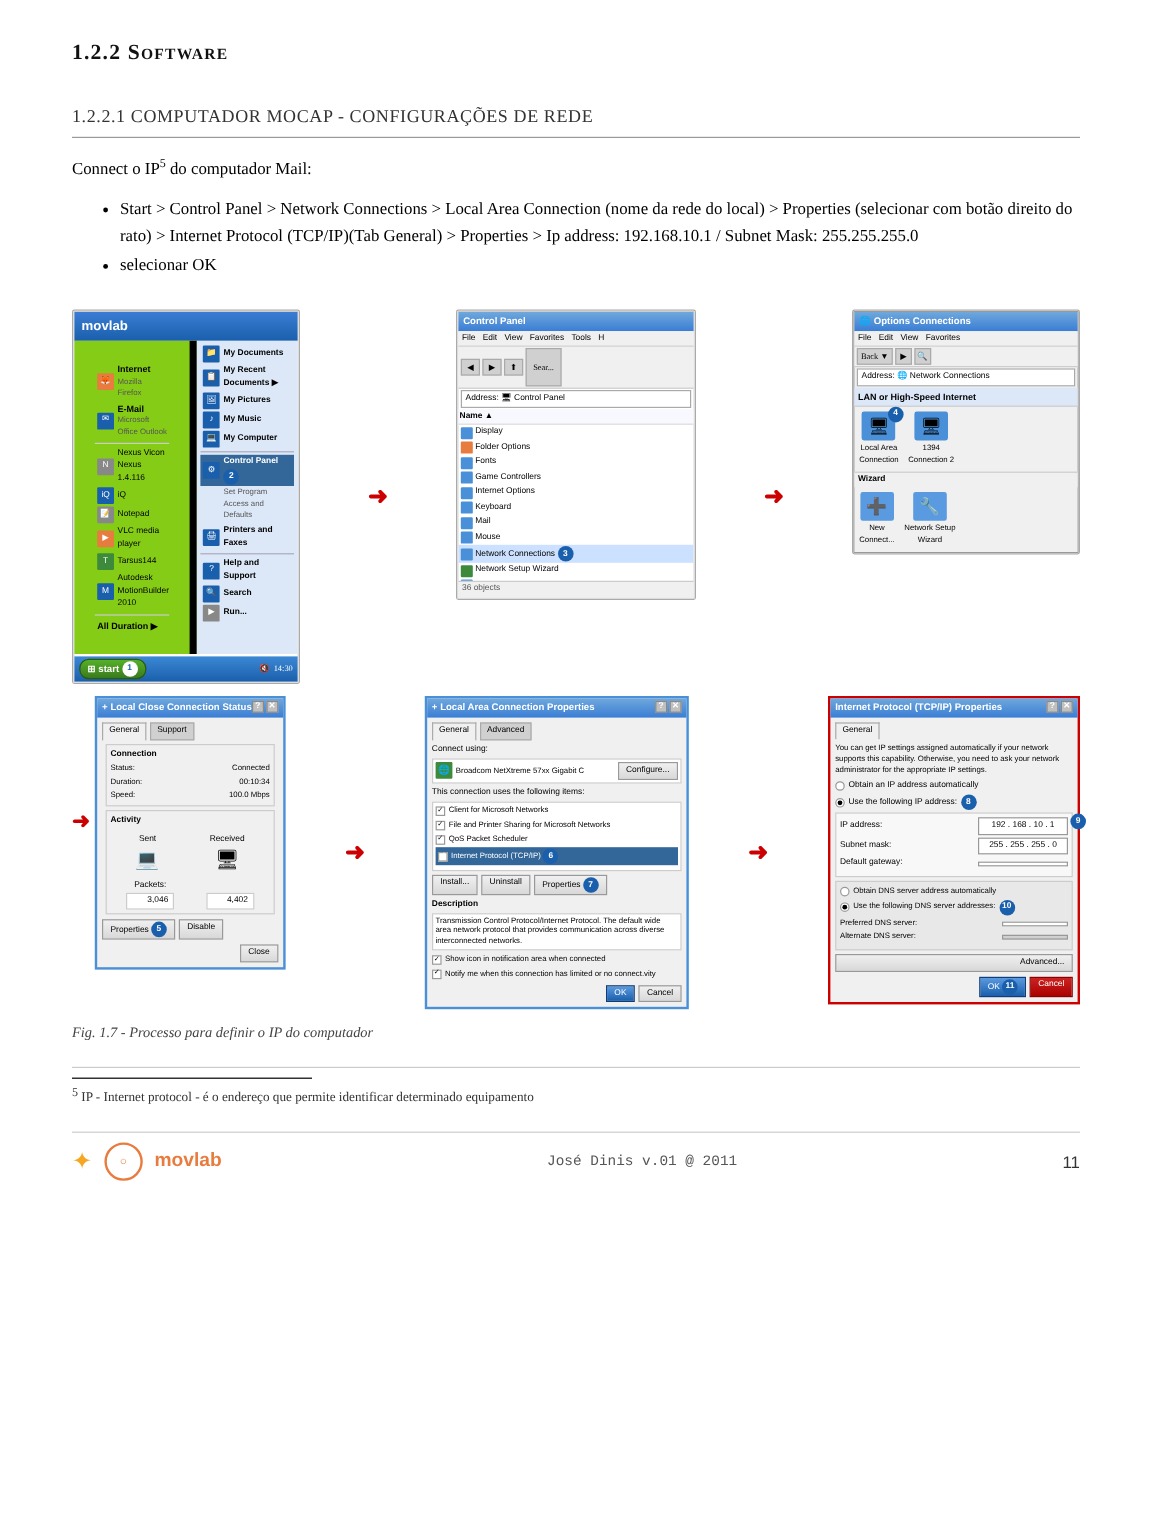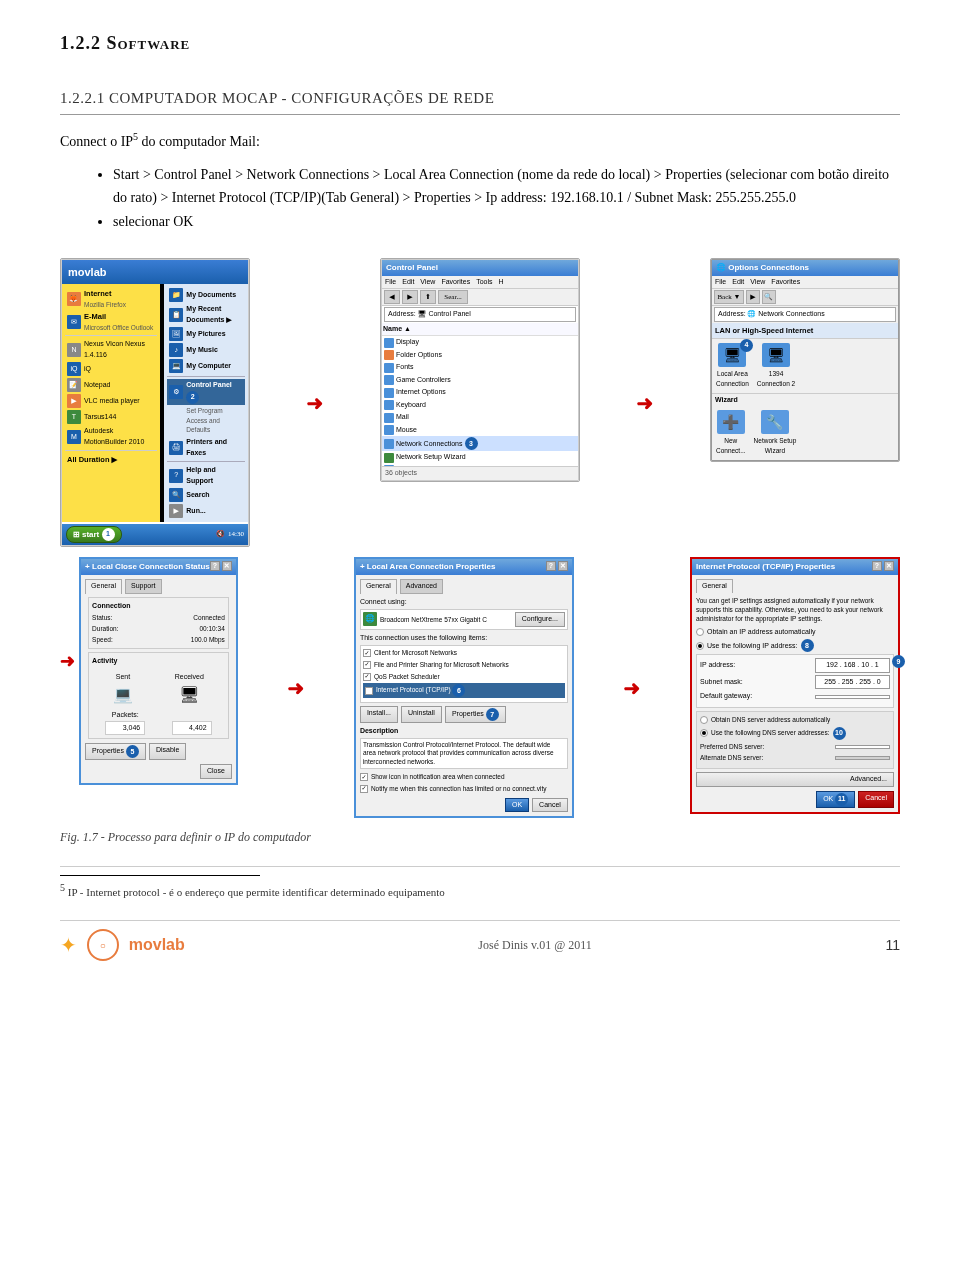--- a/index.html
+++ b/index.html
@@ -39,21 +39,20 @@
       font-size: 10px;
     }
     ul.bullet-list {
       list-style: disc;
       margin-left: 40px;
       margin-bottom: 10px;
     }
     ul.bullet-list li {
       font-size: 14px;
       line-height: 1.7;
-      margin-left: 13px;
     }
     .screenshots-row {
       display: flex;
       flex-direction: row;
       align-items: flex-start;
       justify-content: space-between;
       margin: 24px 0 10px 0;
       gap: 6px;
     }
     .screenshot-box {
@@ -77,24 +76,24 @@
       font-weight: bold;
       padding: 4px 6px;
       font-family: Arial, sans-serif;
     }
     .start-menu-body {
       display: flex;
       font-size: 7.5px;
       font-family: Arial, sans-serif;
     }
     .start-menu-left {
-      background: #fde047;
+      background: #84cc16;
       width: 55%;
-      padding: 3px;
-      border-right: 4px solid #000000;
+      padding: 17px;
+      border-right: 6px solid #000000;
     }
     .start-menu-right {
       background: #dce8f7;
       width: 45%;
       padding: 3px;
     }
     .menu-item {
       display: flex;
       align-items: center;
       padding: 1px 2px;
@@ -378,21 +377,21 @@
       font-size: 16px;
       font-family: Arial, sans-serif;
     }
     .footer-logo-star {
       color: #f5a623;
       font-size: 20px;
     }
     .footer-center {
       font-size: 12px;
       color: #555;
-      font-family: Liberation Serif, serif;
+      font-family: Liberation Mono, monospace;
     }
     .footer-page {
       font-size: 14px;
       color: #333;
       font-family: Arial, sans-serif;
     }
     .highlighted-item {
       background: #336699;
       color: #fff;
     }
@@ -580,21 +579,21 @@
         <span>Edit</span>
         <span>View</span>
         <span>Favorites</span>
         <span>Tools</span>
         <span>H</span>
       </div>
       <div style="display:flex;align-items:center;gap:2px;padding:1px 2px;background:#f0f0f0;border-bottom:1px solid #ccc;">
         <div style="width:16px;height:14px;background:#d0d0d0;border:1px solid #aaa;font-size:7px;display:flex;align-items:center;justify-content:center;">◀</div>
         <div style="width:16px;height:14px;background:#d0d0d0;border:1px solid #aaa;font-size:7px;display:flex;align-items:center;justify-content:center;">▶</div>
         <div style="width:16px;height:14px;background:#d0d0d0;border:1px solid #aaa;font-size:7px;display:flex;align-items:center;justify-content:center;">⬆</div>
-        <div style="width:30px;height:14px;background:#d0d0d0;border:1px solid #aaa;font-size:7px;display:flex;align-items:center;justify-content:center;">Sear...</div>
+        <div style="width:30px;height:32px;background:#d0d0d0;border:1px solid #aaa;font-size:7px;display:flex;align-items:center;justify-content:center;">Sear...</div>
       </div>
       <div class="cp-addressbar">Address: 🖥 Control Panel</div>
       <div style="padding:1px;font-size:7px;font-family:Arial,sans-serif;font-weight:bold;background:#f8f8ff;border-bottom:1px solid #ddd;">Name ▲</div>
       <div style="max-height:130px;overflow:hidden;">
         <div class="cp-item"><span class="cp-icon-blue"></span>Display</div>
         <div class="cp-item"><span class="cp-icon-orange"></span>Folder Options</div>
         <div class="cp-item"><span class="cp-icon-blue"></span>Fonts</div>
         <div class="cp-item"><span class="cp-icon-blue"></span>Game Controllers</div>
         <div class="cp-item"><span class="cp-icon-blue"></span>Internet Options</div>
         <div class="cp-item"><span class="cp-icon-blue"></span>Keyboard</div>

